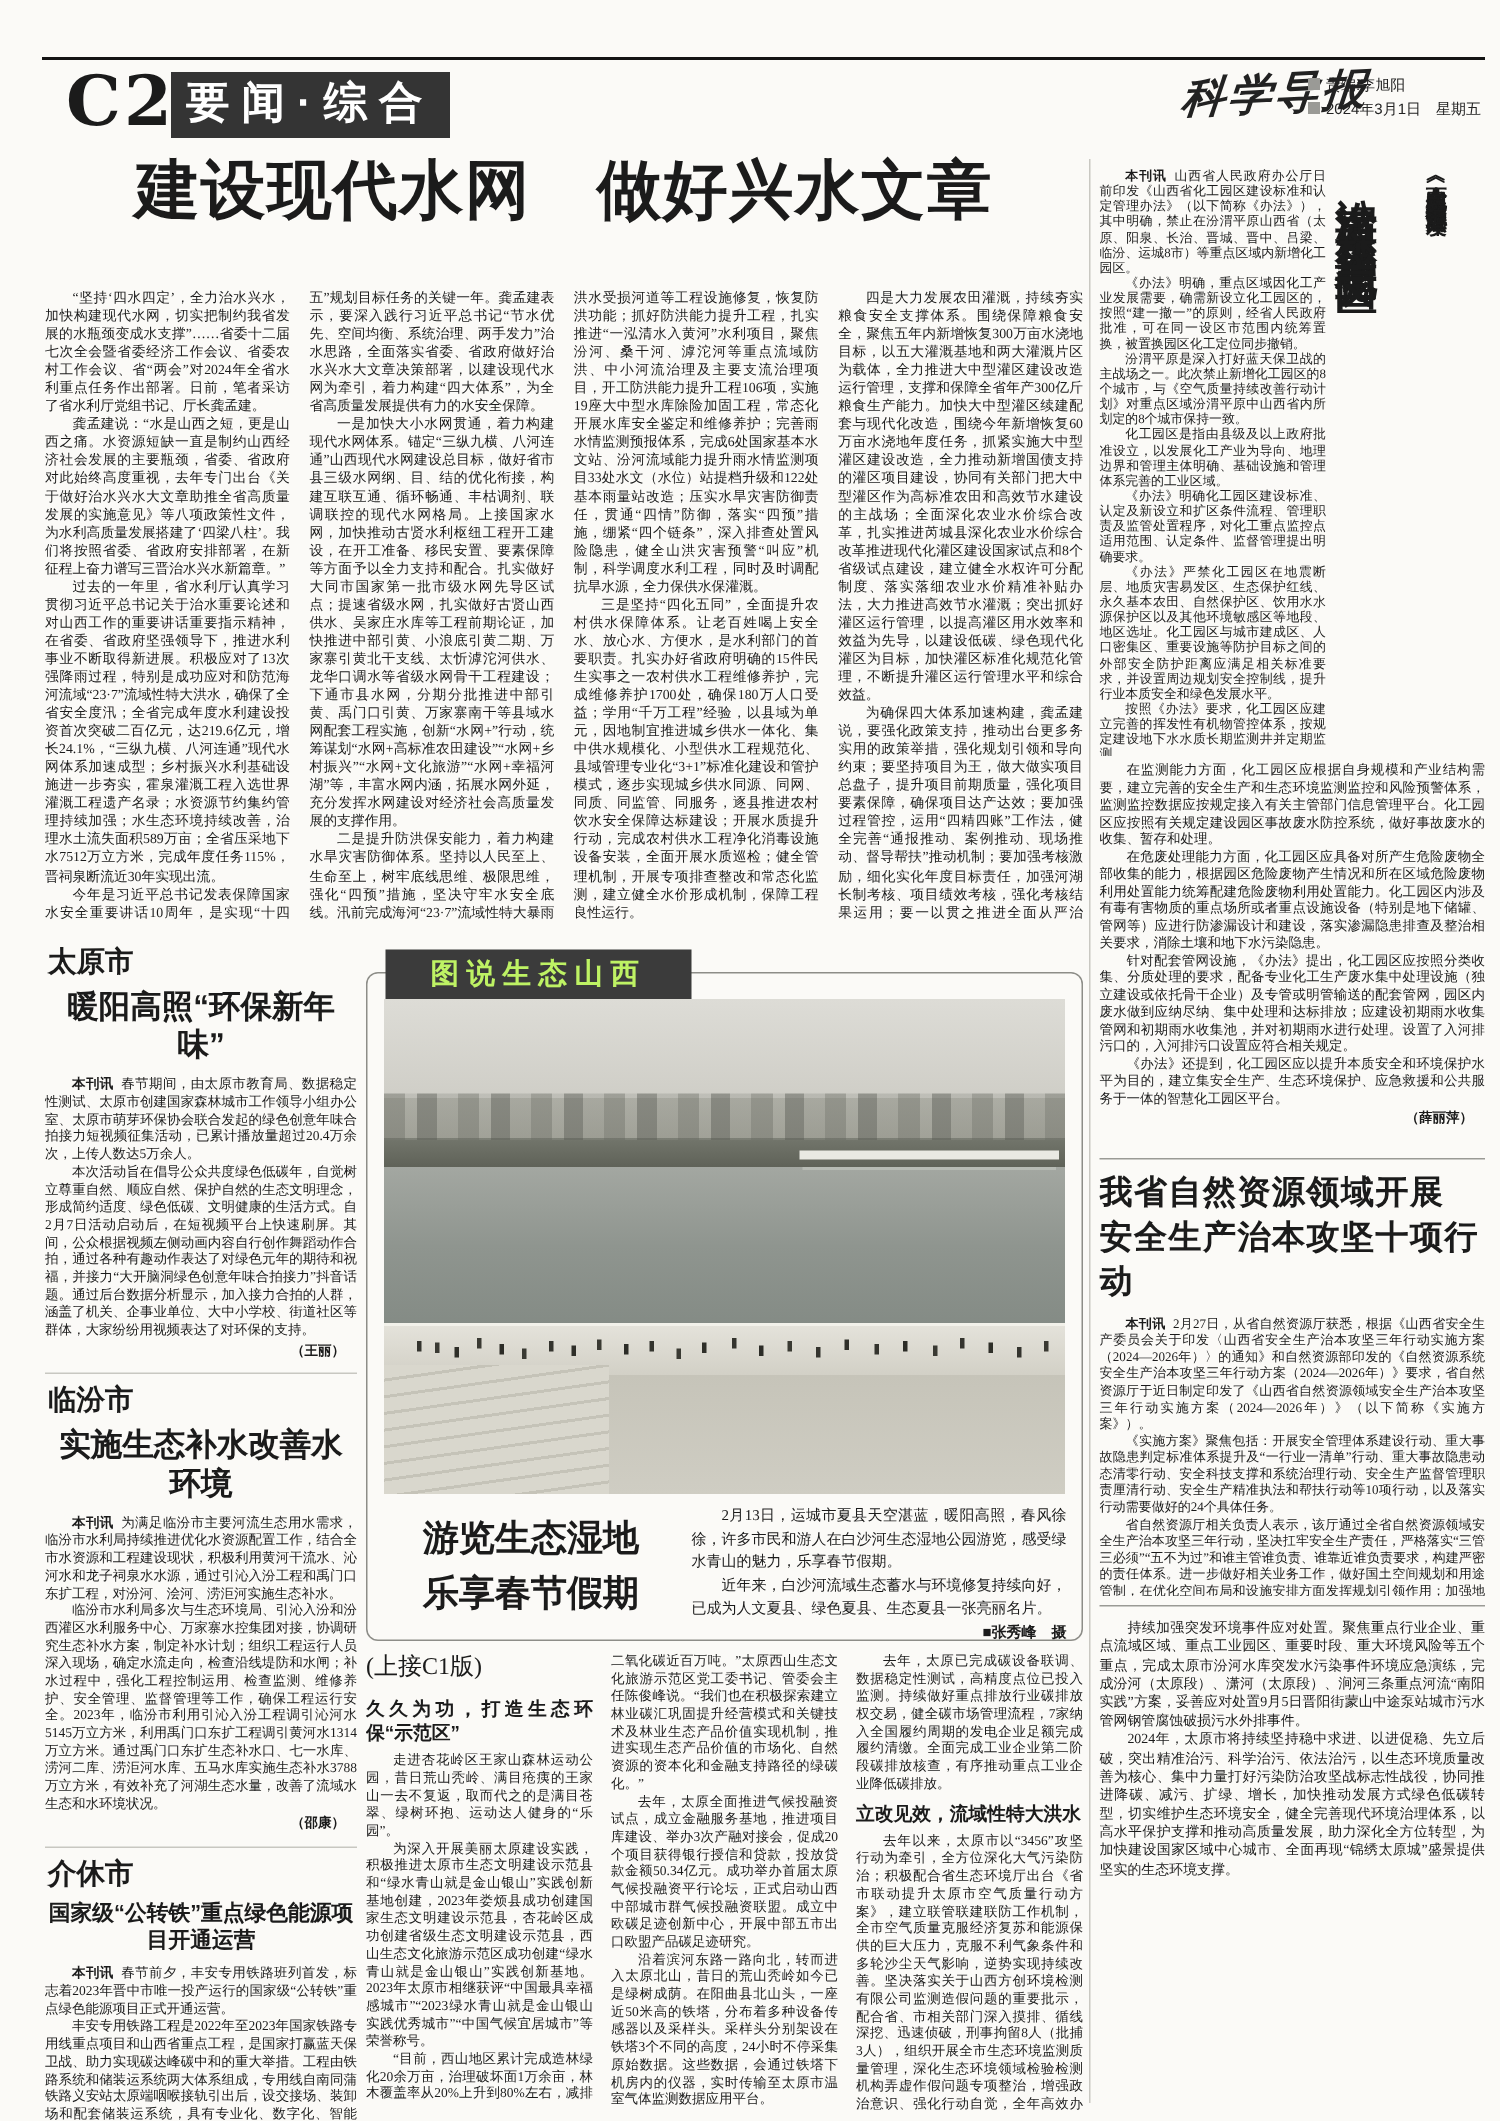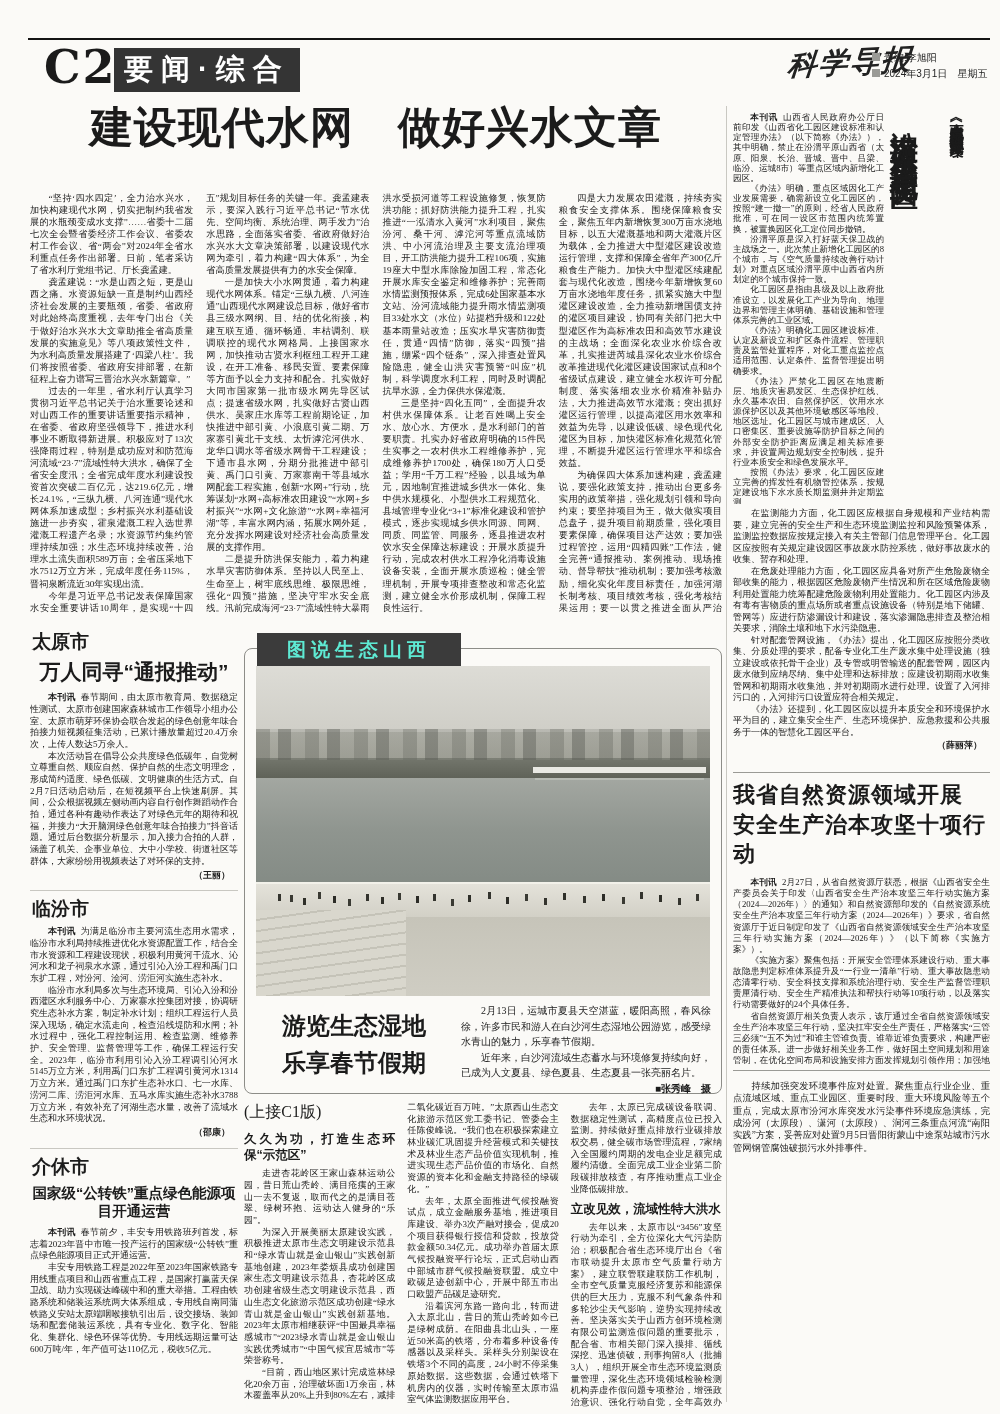--- a/index.html
+++ b/index.html
@@ -32,21 +32,21 @@
   .left-col { position:absolute; left:30px; top:628px; width:208px; height:786px; overflow:hidden; }
   .city-label { font:600 19px/1 "Liberation Sans", sans-serif; margin:4px 0 8px 2px; }
   .city-head-lg { font:bold 21px/1.2 "Liberation Sans", sans-serif; text-align:center; margin-bottom:8px; }
   .city-head-sm { font:bold 14.5px/1.25 "Liberation Sans", sans-serif; text-align:center; margin-bottom:7px; }
   .city-body { font-size:9px; line-height:1.3; text-align:justify; }
   .sep { border:none; border-top:1px solid #c8c7c1; margin:9px 0 8px; }
 
   
   .photo-box { position:absolute; left:244px; top:648px; width:478px; height:446px;
     border:1px solid #8d8d88; border-radius:8px; background:#fbfaf7; }
-  .photo-badge { position:absolute; left:12px; top:-16px; background:#3b3b3b; color:#5eead4;
+  .photo-badge { position:absolute; left:12px; top:-16px; background:#3b3b3b; color:#bef264;
     font:bold 19px/1 "Liberation Sans", sans-serif; letter-spacing:5px; padding:7px 30px; }
   .photo { position:absolute; left:11px; top:17px; width:454px; height:330px; overflow:hidden;
     background:linear-gradient(180deg,
       #dddcd6 0%, #cfcec7 20%,
       #b5b5ac 20%, #a5a59b 28%,
       #73766c 28%, #5f6258 34%,
       #a3a7a1 34%, #8f958f 50%, #848b85 66%,
       #e4e2da 66%, #d2d0c6 76%,
       #c6c4b9 76%, #cfcdc3 100%); }
   .skyline { position:absolute; left:0; top:19%; width:100%; height:9.5%;
@@ -151,32 +151,34 @@
       <p class="para"><b class="lead">本刊讯</b><span>2月27日，从省自然资源厅获悉，根据《山西省安全生产委员会关于印发〈山西省安全生产治本攻坚三年行动实施方案（2024—2026年）〉的通知》和自然资源部印发的《自然资源系统安全生产治本攻坚三年行动方案（2024—2026年）》要求，省自然资源厅于近日制定印发了《山西省自然资源领域安全生产治本攻坚三年行动实施方案（2024—2026年）》（以下简称《实施方案》）。</span></p>
       <p class="para">《实施方案》聚焦包括：开展安全管理体系建设行动、重大事故隐患判定标准体系提升及“一行业一清单”行动、重大事故隐患动态清零行动、安全科技支撑和系统治理行动、安全生产监督管理职责厘清行动、安全生产精准执法和帮扶行动等10项行动，以及落实行动需要做好的24个具体任务。</p><p class="para">省自然资源厅相关负责人表示，该厅通过全省自然资源领域安全生产治本攻坚三年行动，坚决扛牢安全生产责任，严格落实“三管三必须”“五不为过”和谁主管谁负责、谁靠近谁负责要求，构建严密的责任体系。进一步做好相关业务工作，做好国土空间规划和用途管制，在优化空间布局和设施安排方面发挥规划引领作用；加强地质勘查与测绘行业监督管理；有效落实防灾减灾救灾责任，做好全省地质灾害防治工作。</p><span></span>
       
     </div>
   </section>
 
   <div class="rule-r" style="top:1070px"></div>
 
   <div class="br-col">
       <p class="para">持续加强突发环境事件应对处置。聚焦重点行业企业、重点流域区域、重点工业园区、重要时段、重大环境风险等五个重点，完成太原市汾河水库突发水污染事件环境应急演练，完成汾河（太原段）、潇河（太原段）、涧河三条重点河流“南阳实践”方案，妥善应对处置9月5日晋阳街蒙山中途泵站城市污水管网钢管腐蚀破损污水外排事件。</p>
+      <p class="para">2024年，太原市将持续坚持稳中求进、以进促稳、先立后破，突出精准治污、科学治污、依法治污，以生态环境质量改善为核心、集中力量打好污染防治攻坚战标志性战役，协同推进降碳、减污、扩绿、增长，加快推动发展方式绿色低碳转型，切实维护生态环境安全，健全完善现代环境治理体系，以高水平保护支撑和推动高质量发展，助力深化全方位转型，为加快建设国家区域中心城市、全面再现“锦绣太原城”盛景提供坚实的生态环境支撑。</p>
     </div>
 
   <aside class="left-col">
     <div class="city-label">太原市</div>
-    <h2 class="city-head-lg">万人同寻“通报推动”</h2>
+    <h2 class="city-head-lg">暖阳高照“环保新年味”</h2>
     <div class="city-body">
       <p class="para"><b class="lead">本刊讯</b><span>春节期间，由太原市教育局、数据稳定性测试、太原市创建国家森林城市工作领导小组办公室、太原市萌芽环保协会联合发起的绿色创意年味合拍接力短视频征集活动，已累计播放量超过20.4万余次，上传人数达5万余人。</span></p>
       <p class="para">本次活动旨在倡导公众共度绿色低碳年，自觉树立尊重自然、顺应自然、保护自然的生态文明理念，形成简约适度、绿色低碳、文明健康的生活方式。自2月7日活动启动后，在短视频平台上快速刷屏。其间，公众根据视频左侧动画内容自行创作舞蹈动作合拍，通过各种有趣动作表达了对绿色元年的期待和祝福，并接力“大开脑洞绿色创意年味合拍接力”抖音话题。通过后台数据分析显示，加入接力合拍的人群，涵盖了机关、企事业单位、大中小学校、街道社区等群体，大家纷纷用视频表达了对环保的支持。</p><span></span>
       <p class="byline">（王丽）</p>
     </div>
     <hr class="sep">
     <div class="city-label">临汾市</div>
+    <h2 class="city-head-lg">实施生态补水改善水环境</h2>
     <div class="city-body">
       <p class="para"><b class="lead">本刊讯</b><span>为满足临汾市主要河流生态用水需求，临汾市水利局持续推进优化水资源配置工作，结合全市水资源和工程建设现状，积极利用黄河干流水、沁河水和龙子祠泉水水源，通过引沁入汾工程和禹门口东扩工程，对汾河、浍河、涝洰河实施生态补水。</span></p>
       <p class="para">临汾市水利局多次与生态环境局、引沁入汾和汾西灌区水利服务中心、万家寨水控集团对接，协调研究生态补水方案，制定补水计划；组织工程运行人员深入现场，确定水流走向，检查沿线堤防和水闸；补水过程中，强化工程控制运用、检查监测、维修养护、安全管理、监督管理等工作，确保工程运行安全。2023年，临汾市利用引沁入汾工程调引沁河水5145万立方米，利用禹门口东扩工程调引黄河水1314万立方米。通过禹门口东扩生态补水口、七一水库、涝河二库、涝洰河水库、五马水库实施生态补水3788万立方米，有效补充了河湖生态水量，改善了流域水生态和水环境状况。</p><span></span>
       <p class="byline">（邵康）</p>
     </div>
     <hr class="sep">
     <div class="city-label">介休市</div>
     <h2 class="city-head-sm">国家级“公转铁”重点绿色能源项目开通运营</h2>
     <div class="city-body">
       <p class="para"><b class="lead">本刊讯</b><span>春节前夕，丰安专用铁路班列首发，标志着2023年晋中市唯一投产运行的国家级“公转铁”重点绿色能源项目正式开通运营。</span></p>

